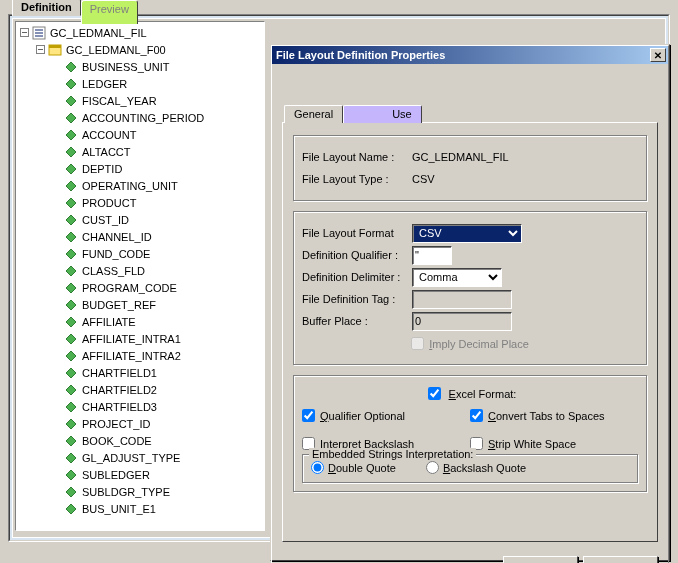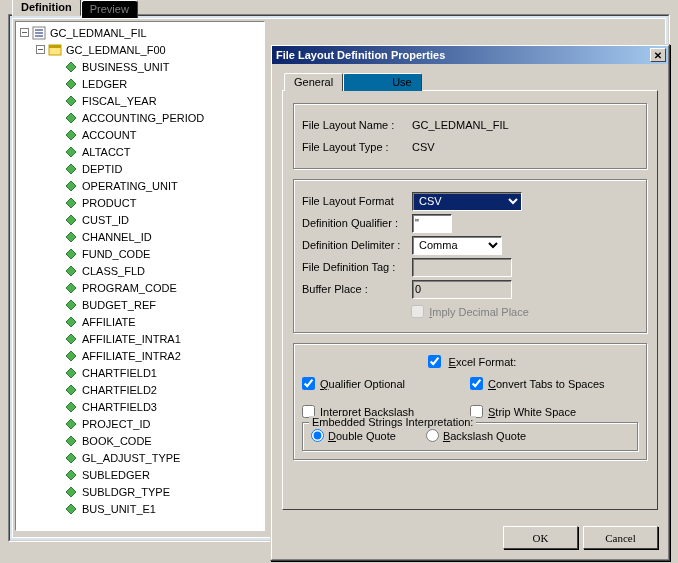--- a/index.html
+++ b/index.html
@@ -41,29 +41,29 @@
   }
   .tabstrip {
     position: absolute;
     top: 0;
     left: 12px;
     display: flex;
     z-index: 5;
   }
   .tab {
     padding: 2px 8px;
-    background: #000000;
+    background: #bef264;
     border-top: 1px solid #fff;
     border-left: 1px solid #fff;
     border-right: 1px solid #404040;
     border-top-left-radius: 3px;
     border-top-right-radius: 3px;
     font-size: 11px;
     cursor: default;
-    height:18px;
+    height:24px;
   }
   .tab.active { font-weight: bold; height:18px; position:relative; top:-2px; background:#d4d0c8; border-bottom:1px solid #d4d0c8;}
   .tab.inactive { color: #808080; }
 
   .tree {
     position: absolute;
     top: 6px; left: 6px;
     width: 250px;
     height: 510px;
     overflow: hidden;
@@ -134,22 +134,23 @@
     display:flex;align-items:center;justify-content:center;
     cursor:default;
   }
   .dialog-body { padding: 8px 10px; flex:1; position:relative; }
   .dlg-tabstrip { display:flex; position:relative; top:1px; left:2px; z-index:2;}
   .dlg-tab {
     padding:2px 9px;
     border-top:1px solid #fff; border-left:1px solid #fff; border-right:1px solid #404040;
     border-top-left-radius:2px; border-top-right-radius:2px;
     background:#d4d0c8;
-  }
-  .dlg-tab.active{ padding-bottom:3px; background:#0369a1; position:relative;padding-left:48px; }
+    margin-top:32px;
+  }
+  .dlg-tab.active{ padding-bottom:3px; background:#c4b5fd; position:relative;padding-left:48px; }
   .dlg-panel {
     border-top:1px solid #fff; border-left:1px solid #fff;
     border-right:1px solid #404040; border-bottom:1px solid #404040;
     padding: 12px 10px;
     height: 420px;
   }
   .group {
     border:1px solid #808080;
     border-top-color:#808080; border-left-color:#808080;
     box-shadow: inset -1px -1px 0 #fff, inset 1px 1px 0 #808080, 1px 1px 0 #fff inset;

